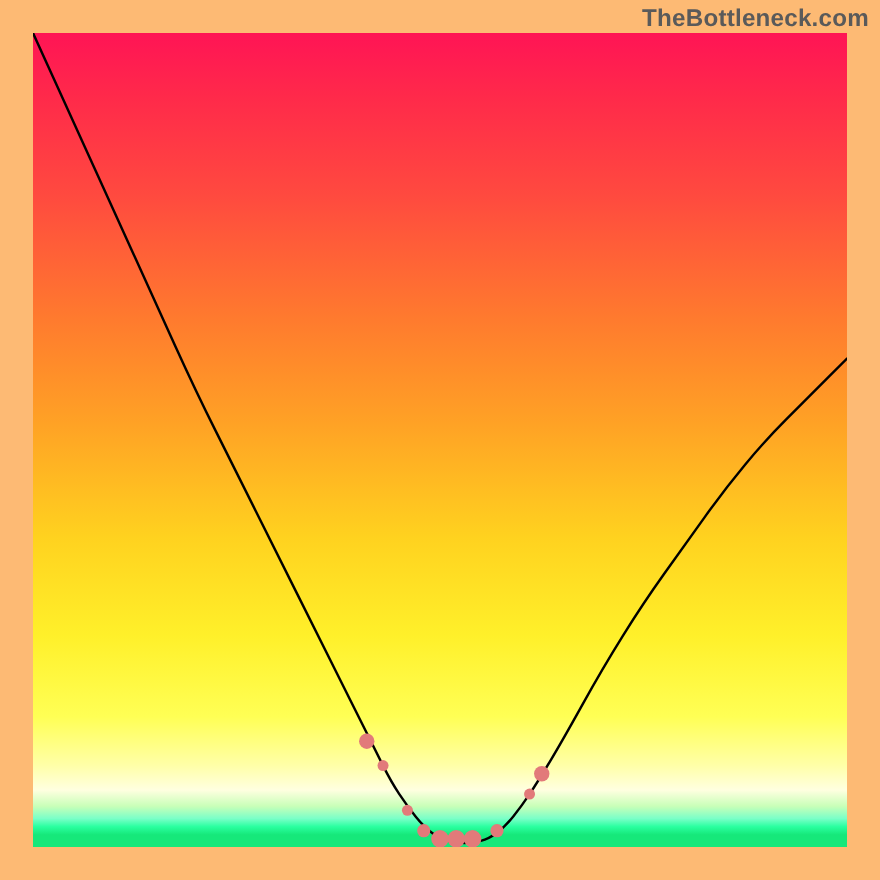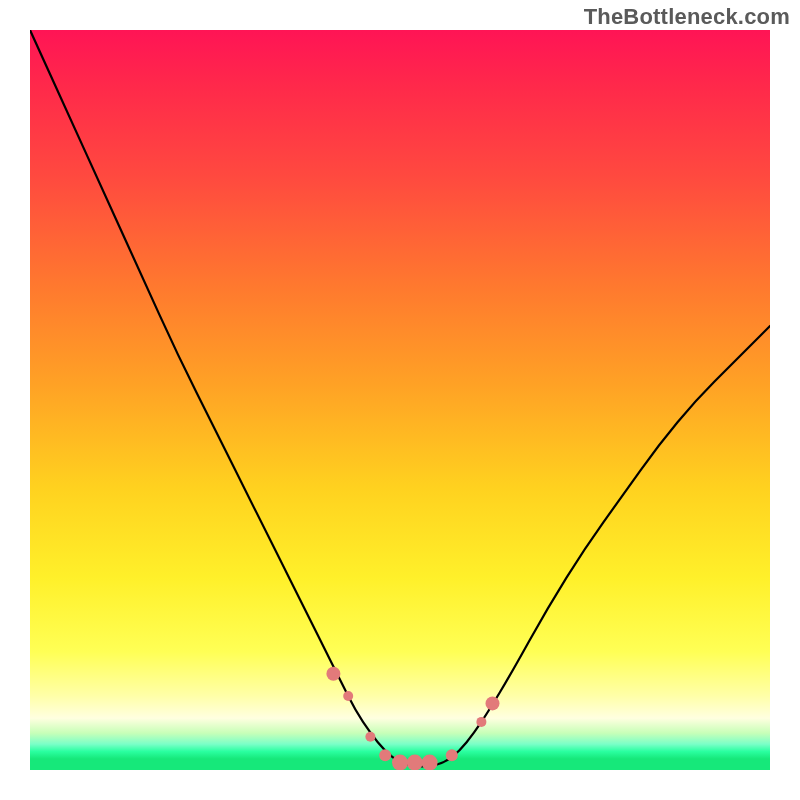--- a/index.html
+++ b/index.html
@@ -1,21 +1,21 @@
 <!DOCTYPE html>
 <html><head>
 <meta charset="utf-8">
 <style>
   * { margin: 0; padding: 0; box-sizing: border-box; }
   html, body { width: 800px; height: 800px; overflow: hidden; background: #000; }
   .frame {
     position: relative;
     width: 800px;
     height: 800px;
-    background: #ffffff;
+    background: #fdba74;
   }
   .plot-area {
     position: absolute;
     left: 30px;
     top: 30px;
     width: 740px;
     height: 740px;
     overflow: hidden;
   }
   .gradient {

